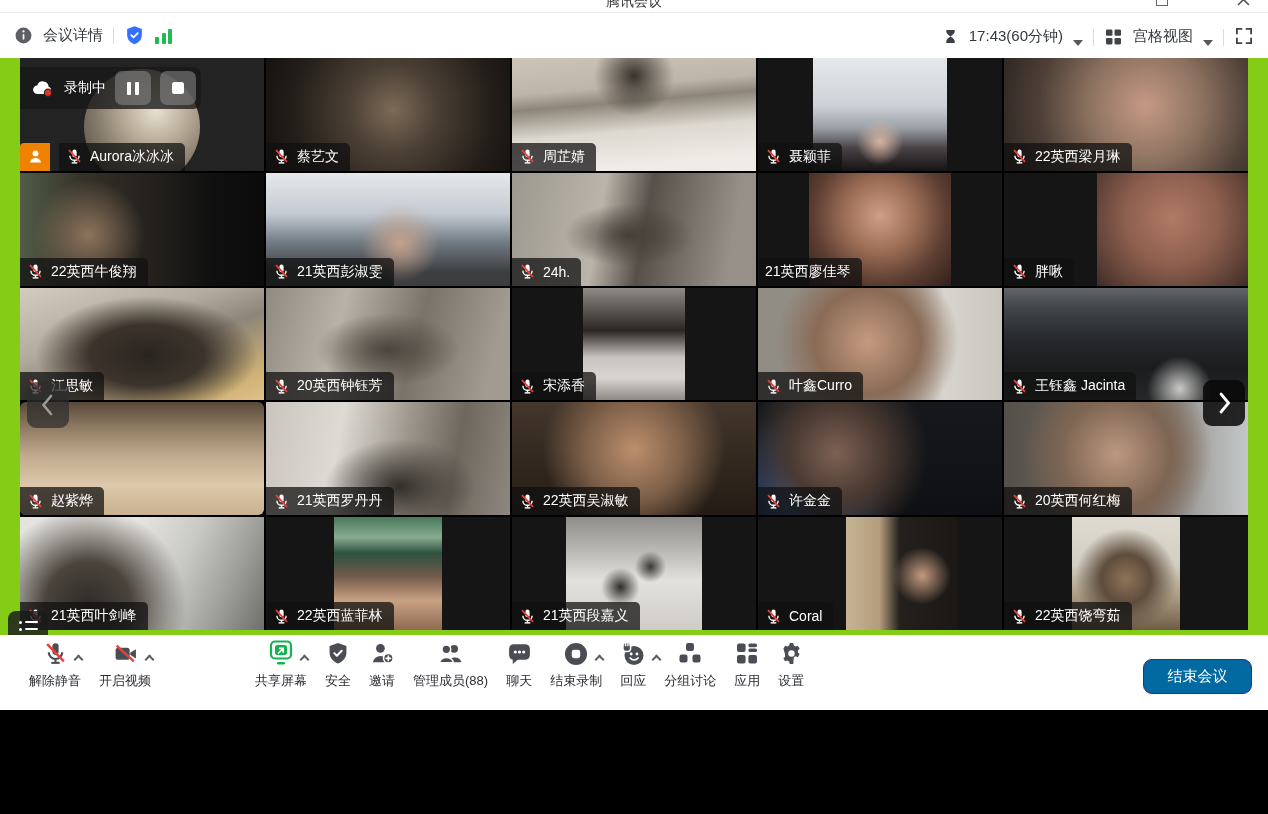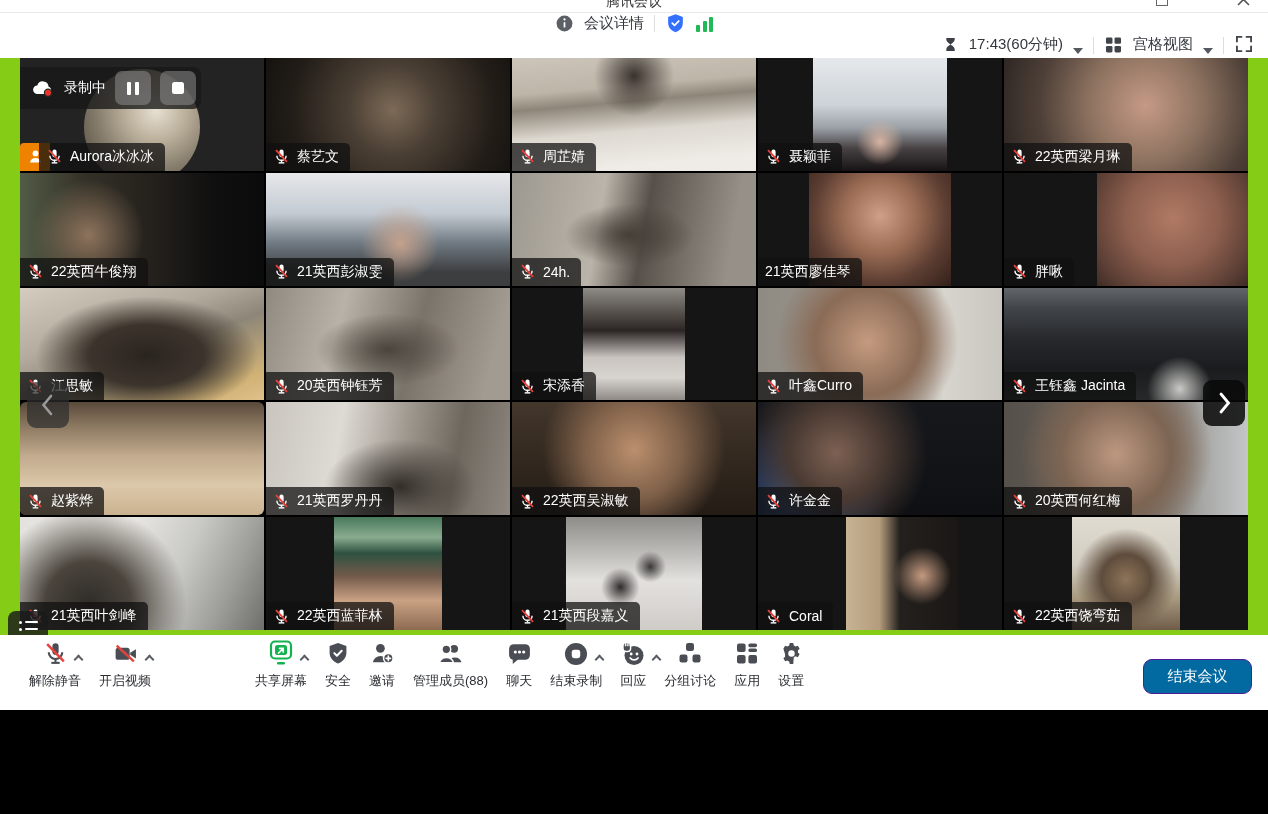--- a/index.html
+++ b/index.html
@@ -7,21 +7,21 @@
     font-family:"Liberation Sans","DejaVu Sans",sans-serif; }
   .app { position:relative; width:1268px; height:814px; background:#000; }
 
   
   .titlebar { position:relative; height:13px; background:#fff; border-bottom:1px solid #e9e9e9; overflow:hidden; }
   .win-title { position:absolute; top:-7px; left:0; right:0; text-align:center; font-size:14px; color:#3a3a3a; }
   .win-max { position:absolute; top:-6px; right:100px; width:12px; height:12px; border:1.6px solid #666; }
   .win-close { position:absolute; top:-7px; right:18px; width:13px; height:13px; }
 
   
-  .topbar { position:relative; height:45px; background:#fff; display:flex; align-items:center; padding:0 14px;flex-direction:column; }
+  .topbar { position:relative; height:45px; background:#fff; display:flex; align-items:center; padding:0 14px; }
   .tb-left { display:flex; align-items:center; gap:10px; }
   .tb-right { margin-left:auto; display:flex; align-items:flex-end; gap:10px; }
   .topbar .lbl { font-size:15px; color:#33373d; }
   .vdiv { width:1px; height:17px; background:#dcdcdc; }
   .caret-down { width:0; height:0; border-left:5px solid transparent; border-right:5px solid transparent; border-top:6px solid #55595f; margin-top:2px; }
   .sigbars { display:flex; align-items:flex-end; gap:2.5px; height:16px; }
   .sigbars i { display:block; width:4px; border-radius:1px; background:#1fba54; }
   .sigbars i:nth-child(1){height:7px} .sigbars i:nth-child(2){height:11px} .sigbars i:nth-child(3){height:15px}
 
   
@@ -32,21 +32,21 @@
   .vid { position:absolute; top:0; bottom:0; }
 
   .nameplate { position:absolute; left:0; bottom:0; display:flex; align-items:center; height:28px;
     background:rgba(16,16,16,.74); color:#fff; font-size:14px; padding:0 11px 0 7px; gap:7px;
     border-radius:0 5px 0 0; white-space:nowrap; max-width:96%; }
   .nameplate.noicon { }
   .nameplate .mic { width:17px; height:17px; flex:0 0 auto; }
   .hostbadge { position:absolute; left:0; bottom:0; width:30px; height:28px; background:#ef8201;
     display:flex; align-items:center; justify-content:center; border-radius:4px 0 0 0; }
   .hostbadge svg { width:17px; height:17px; }
-  .nameplate.withbadge { left:19px; border-radius:0 5px 0 0; }
+  .nameplate.withbadge { left:39px; border-radius:0 5px 0 0; }
 
   .avatar { position:absolute; left:50%; top:11px; width:116px; height:116px; margin-left:-58px; border-radius:50%;
     background:radial-gradient(circle at 62% 36%,#e7e0d2 0%,#b9ae99 30%,#857b6b 58%,#554d41 88%); }
 
   
   .rec-bar { position:absolute; top:9px; left:0; height:42px; display:flex; align-items:center; gap:9px;
     background:rgba(24,24,24,.78); border-radius:0 8px 8px 0; padding:0 5px 0 11px; z-index:5; }
   .rec-bar .rec-lbl { color:#fff; font-size:14px; }
   .rec-btn { width:36px; height:34px; border:none; border-radius:7px; background:rgba(140,140,140,.55);
     display:flex; align-items:center; justify-content:center; cursor:pointer; }

